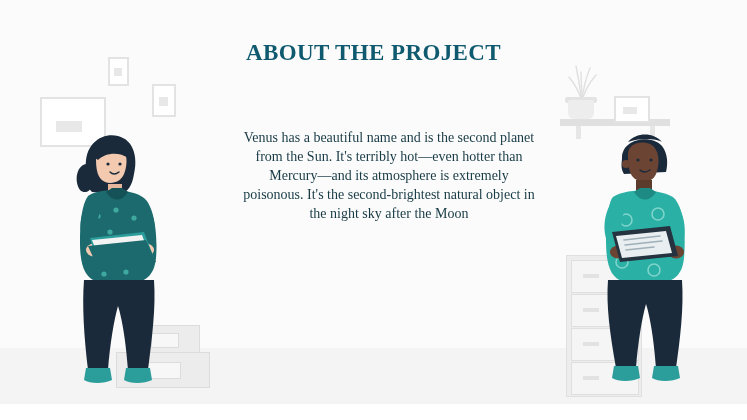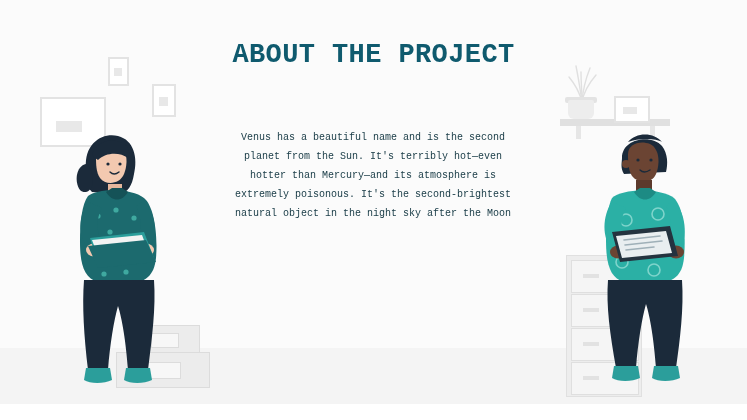--- a/index.html
+++ b/index.html
@@ -43,35 +43,36 @@
     background: #ffffff;
   }
 
   
   .title {
     position: absolute;
     top: 40px;
     left: 0;
     width: 747px;
     text-align: center;
-    font-size: 27px;
+    font-size: 23px;
     font-weight: bold;
     letter-spacing: 0.4px;
     color: #0f5a6e;
-    font-family: Liberation Mono, monospace;
+    font-family: Liberation Serif, serif;
   }
 
   
   .para {
     position: absolute;
     color: #173a45;
-    font-size: 10px;
+    font-size: 14px;
     line-height: 19px;
-    font-family: Liberation Mono, monospace;
+    font-family: Liberation Serif, serif;
     font-weight: 500;
+    margin-left: 16px;
   }
   .para-1 {
     top: 128px;
     left: 227px;
     width: 292px;
     text-align: center;
   }
   .para-2 {
     top: 245px;
     left: 231px;

